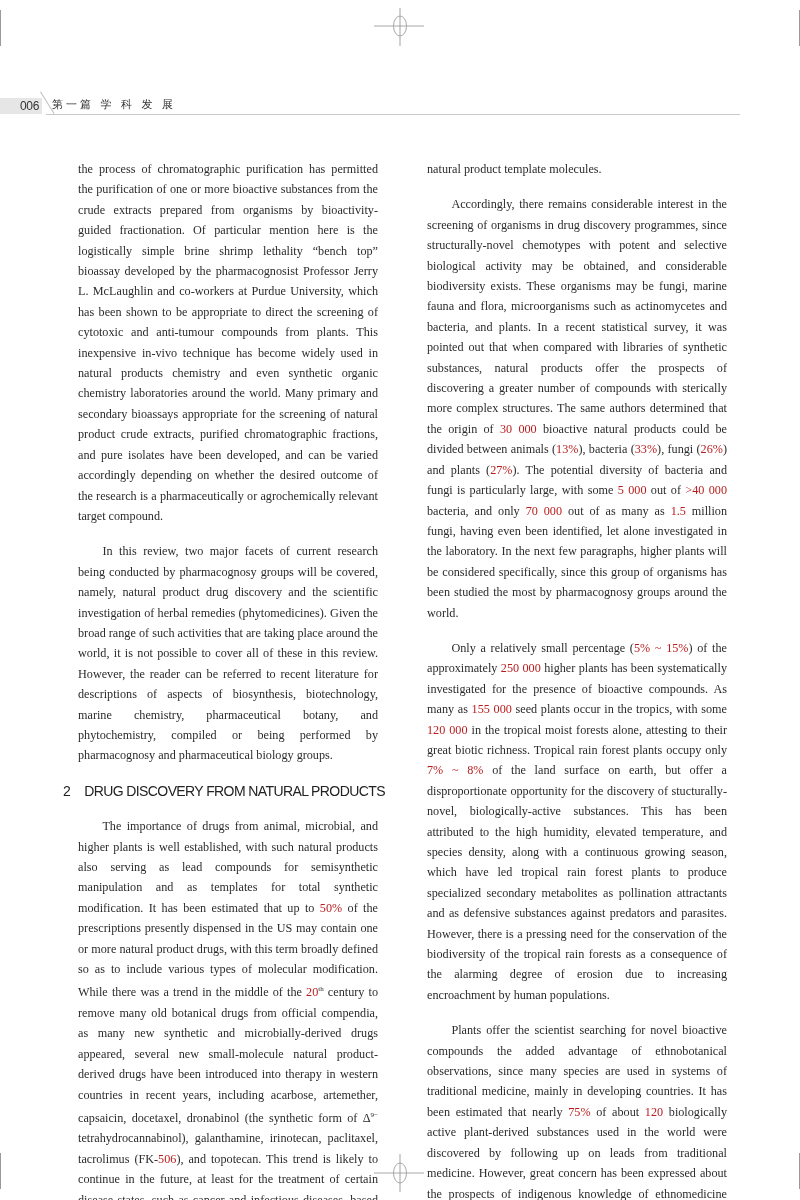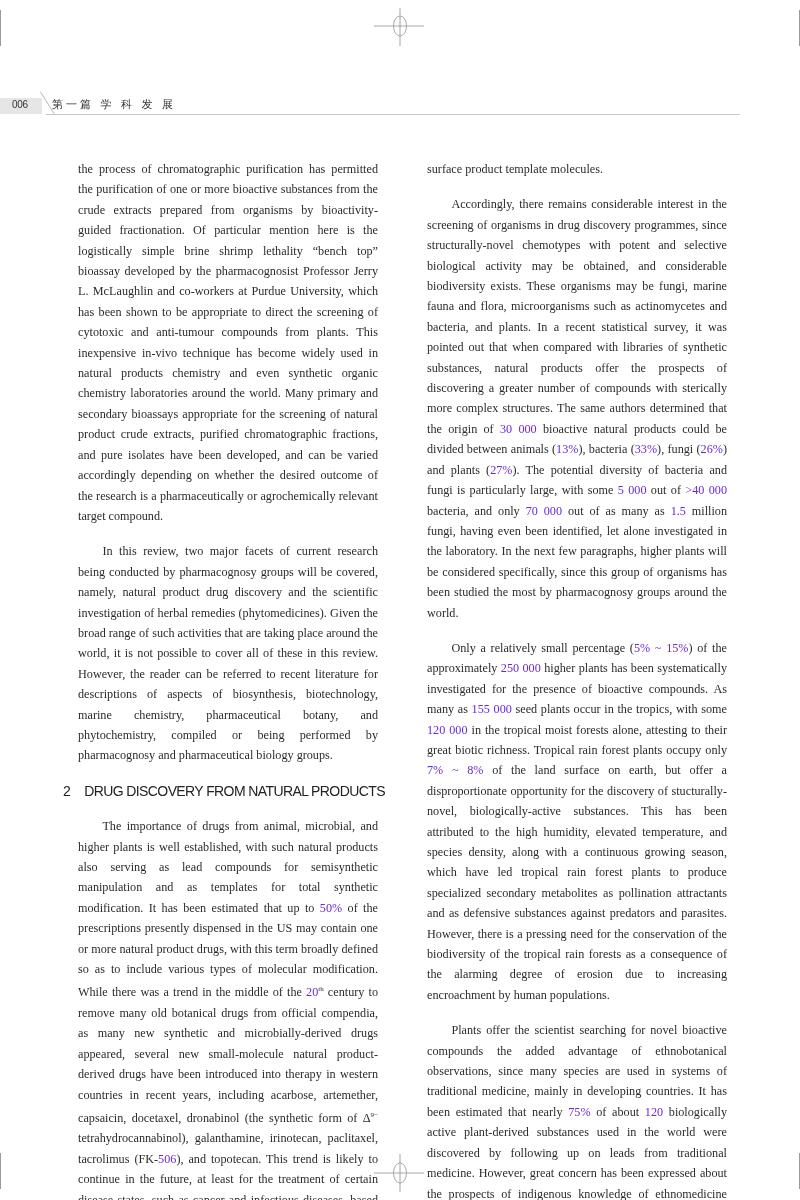--- a/index.html
+++ b/index.html
@@ -6,33 +6,33 @@
   body { width: 800px; height: 1200px; position: relative; overflow: hidden; font-family: "Liberation Serif", "DejaVu Serif", serif; color: #2b2b2b; }
   .crop-line-left { position: absolute; left: 0; top: 10px; width: 1px; height: 36px; background: #9a9a9a; }
   .crop-line-right { position: absolute; right: 0; top: 10px; width: 1px; height: 36px; background: #9a9a9a; }
   .crop-line-left.bottom, .crop-line-right.bottom { top: 1153px; }
   .reg-mark { position: absolute; width: 52px; height: 40px; }
   .reg-mark.top { left: 374px; top: 8px; }
   .reg-mark.bottom { left: 374px; top: 1154px; }
 
   .running-head { position: absolute; left: 0; top: 96px; width: 740px; height: 20px; }
   .page-num-band { position: absolute; left: 0; top: 2px; width: 42px; height: 16px; background: #e6e6e6; }
-  .page-num { position: absolute; left: 12px; top: 3px; font-family: "Liberation Sans", "DejaVu Sans", sans-serif; font-size: 10px; color: #333; letter-spacing: -0.3px; }
+  .page-num { position: absolute; left: 20px; top: 3px; font-family: "Liberation Sans", "DejaVu Sans", sans-serif; font-size: 12px; color: #333; letter-spacing: -0.3px; }
   .head-slash { position: absolute; left: 40px; top: -4px; width: 1px; height: 26px; background: #bfbfbf; transform: rotate(-32deg); transform-origin: top left; }
   .part-title { position: absolute; left: 52px; top: 1px; font-family: "DejaVu Sans", sans-serif; font-size: 11px; color: #333; letter-spacing: 3px; }
   .head-rule { position: absolute; left: 46px; top: 18px; width: 694px; height: 1px; background: #c8c8c8; }
 
   .col { position: absolute; top: 144px; width: 330px; font-size: 12.2px; line-height: 20.4px; text-align: justify; }
   .col.left { left: 63px; }
   .col.right { left: 412px; }
   .col p { margin: 15px; }
   .col p.indent { text-indent: 2em; }
   .section-heading { font-family: "Liberation Sans", "DejaVu Sans", sans-serif; font-size: 14px; letter-spacing: -0.6px; margin: 1px 0 8px 0; color: #222; white-space: nowrap; }
   .section-heading .num { margin-right: 14px; }
-  .num-gray { color: #6d28d9; }
+  .num-gray { color: #b91c1c; }
 </style>
 </head>
 <body>
 
 <div class="crop-line-left"></div>
 <div class="crop-line-right"></div>
 <div class="crop-line-left bottom"></div>
 <div class="crop-line-right bottom"></div>
 
 <svg class="reg-mark top" viewBox="0 0 52 40">
@@ -57,17 +57,17 @@
 <div class="col left">
   <p>the process of chromatographic purification has permitted the purification of one or more bioactive substances from the crude extracts prepared from organisms by bioactivity-guided fractionation. Of particular mention here is the logistically simple brine shrimp lethality “bench top” bioassay developed by the pharmacognosist Professor Jerry L. McLaughlin and co-workers at Purdue University, which has been shown to be appropriate to direct the screening of cytotoxic and anti-tumour compounds from plants. This inexpensive in-vivo technique has become widely used in natural products chemistry and even synthetic organic chemistry laboratories around the world. Many primary and secondary bioassays appropriate for the screening of natural product crude extracts, purified chromatographic fractions, and pure isolates have been developed, and can be varied accordingly depending on whether the desired outcome of the research is a pharmaceutically or agrochemically relevant target compound.</p>
   <p class="indent">In this review, two major facets of current research being conducted by pharmacognosy groups will be covered, namely, natural product drug discovery and the scientific investigation of herbal remedies (phytomedicines). Given the broad range of such activities that are taking place around the world, it is not possible to cover all of these in this review. However, the reader can be referred to recent literature for descriptions of aspects of biosynthesis, biotechnology, marine chemistry, pharmaceutical botany, and phytochemistry, compiled or being performed by pharmacognosy and pharmaceutical biology groups.</p>
   <div class="section-heading">
     <span class="num">2</span><span>DRUG DISCOVERY FROM NATURAL PRODUCTS</span>
   </div>
   <p class="indent"><span>The importance of drugs from animal, microbial, and higher plants is well established, with such natural products also serving as lead compounds for semisynthetic manipulation and as templates for total synthetic modification. It has been estimated that up to </span><span class="num-gray">50%</span><span> of the prescriptions presently dispensed in the US may contain one or more natural product drugs, with this term broadly defined so as to include various types of molecular modification. While there was a trend in the middle of the </span><span class="num-gray">20</span><sup style="font-size:7px">th</sup><span> century to remove many old botanical drugs from official compendia, as many new synthetic and microbially-derived drugs appeared, several new small-molecule natural product-derived drugs have been introduced into therapy in western countries in recent years, including acarbose, artemether, capsaicin, docetaxel, dronabinol (the synthetic form of Δ</span><sup style="font-size:7px">9−</sup><span> tetrahydrocannabinol), galanthamine, irinotecan, paclitaxel, tacrolimus (FK-</span><span class="num-gray">506</span><span>), and topotecan. This trend is likely to continue in the future, at least for the treatment of certain disease states, such as cancer and infectious diseases, based on the high proportion of compounds entering clinical trials that are either natural products per se, or semi-synthetic compounds based on</span></p>
 </div>
 
 <div class="col right">
-  <p>surface product template molecules.</p>
+  <p>natural product template molecules.</p>
   <p class="indent"><span>Accordingly, there remains considerable interest in the screening of organisms in drug discovery programmes, since structurally-novel chemotypes with potent and selective biological activity may be obtained, and considerable biodiversity exists. These organisms may be fungi, marine fauna and flora, microorganisms such as actinomycetes and bacteria, and plants. In a recent statistical survey, it was pointed out that when compared with libraries of synthetic substances, natural products offer the prospects of discovering a greater number of compounds with sterically more complex structures. The same authors determined that the origin of </span><span class="num-gray">30 000</span><span> bioactive natural products could be divided between animals (</span><span class="num-gray">13%</span><span>), bacteria (</span><span class="num-gray">33%</span><span>), fungi (</span><span class="num-gray">26%</span><span>) and plants (</span><span class="num-gray">27%</span><span>). The potential diversity of bacteria and fungi is particularly large, with some </span><span class="num-gray">5 000</span><span> out of </span><span class="num-gray">&gt;40 000</span><span> bacteria, and only </span><span class="num-gray">70 000</span><span> out of as many as </span><span class="num-gray">1.5</span><span> million fungi, having even been identified, let alone investigated in the laboratory. In the next few paragraphs, higher plants will be considered specifically, since this group of organisms has been studied the most by pharmacognosy groups around the world.</span></p>
   <p class="indent"><span>Only a relatively small percentage (</span><span class="num-gray">5% ~ 15%</span><span>) of the approximately </span><span class="num-gray">250 000</span><span> higher plants has been systematically investigated for the presence of bioactive compounds. As many as </span><span class="num-gray">155 000</span><span> seed plants occur in the tropics, with some </span><span class="num-gray">120 000</span><span> in the tropical moist forests alone, attesting to their great biotic richness. Tropical rain forest plants occupy only </span><span class="num-gray">7% ~ 8%</span><span> of the land surface on earth, but offer a disproportionate opportunity for the discovery of stucturally-novel, biologically-active substances. This has been attributed to the high humidity, elevated temperature, and species density, along with a continuous growing season, which have led tropical rain forest plants to produce specialized secondary metabolites as pollination attractants and as defensive substances against predators and parasites. However, there is a pressing need for the conservation of the biodiversity of the tropical rain forests as a consequence of the alarming degree of erosion due to increasing encroachment by human populations.</span></p>
   <p class="indent"><span>Plants offer the scientist searching for novel bioactive compounds the added advantage of ethnobotanical observations, since many species are used in systems of traditional medicine, mainly in developing countries. It has been estimated that nearly </span><span class="num-gray">75%</span><span> of about </span><span class="num-gray">120</span><span> biologically active plant-derived substances used in the world were discovered by following up on leads from traditional medicine. However, great concern has been expressed about the prospects of indigenous knowledge of ethnomedicine lasting far into this new millennium. The ethnobotanist Mark Plotkin has reflected on the problem of the imminent loss of shamans in the world’s tropical rain forests very adroitly, as</span></p>
 </div>
 
 </body></html>

